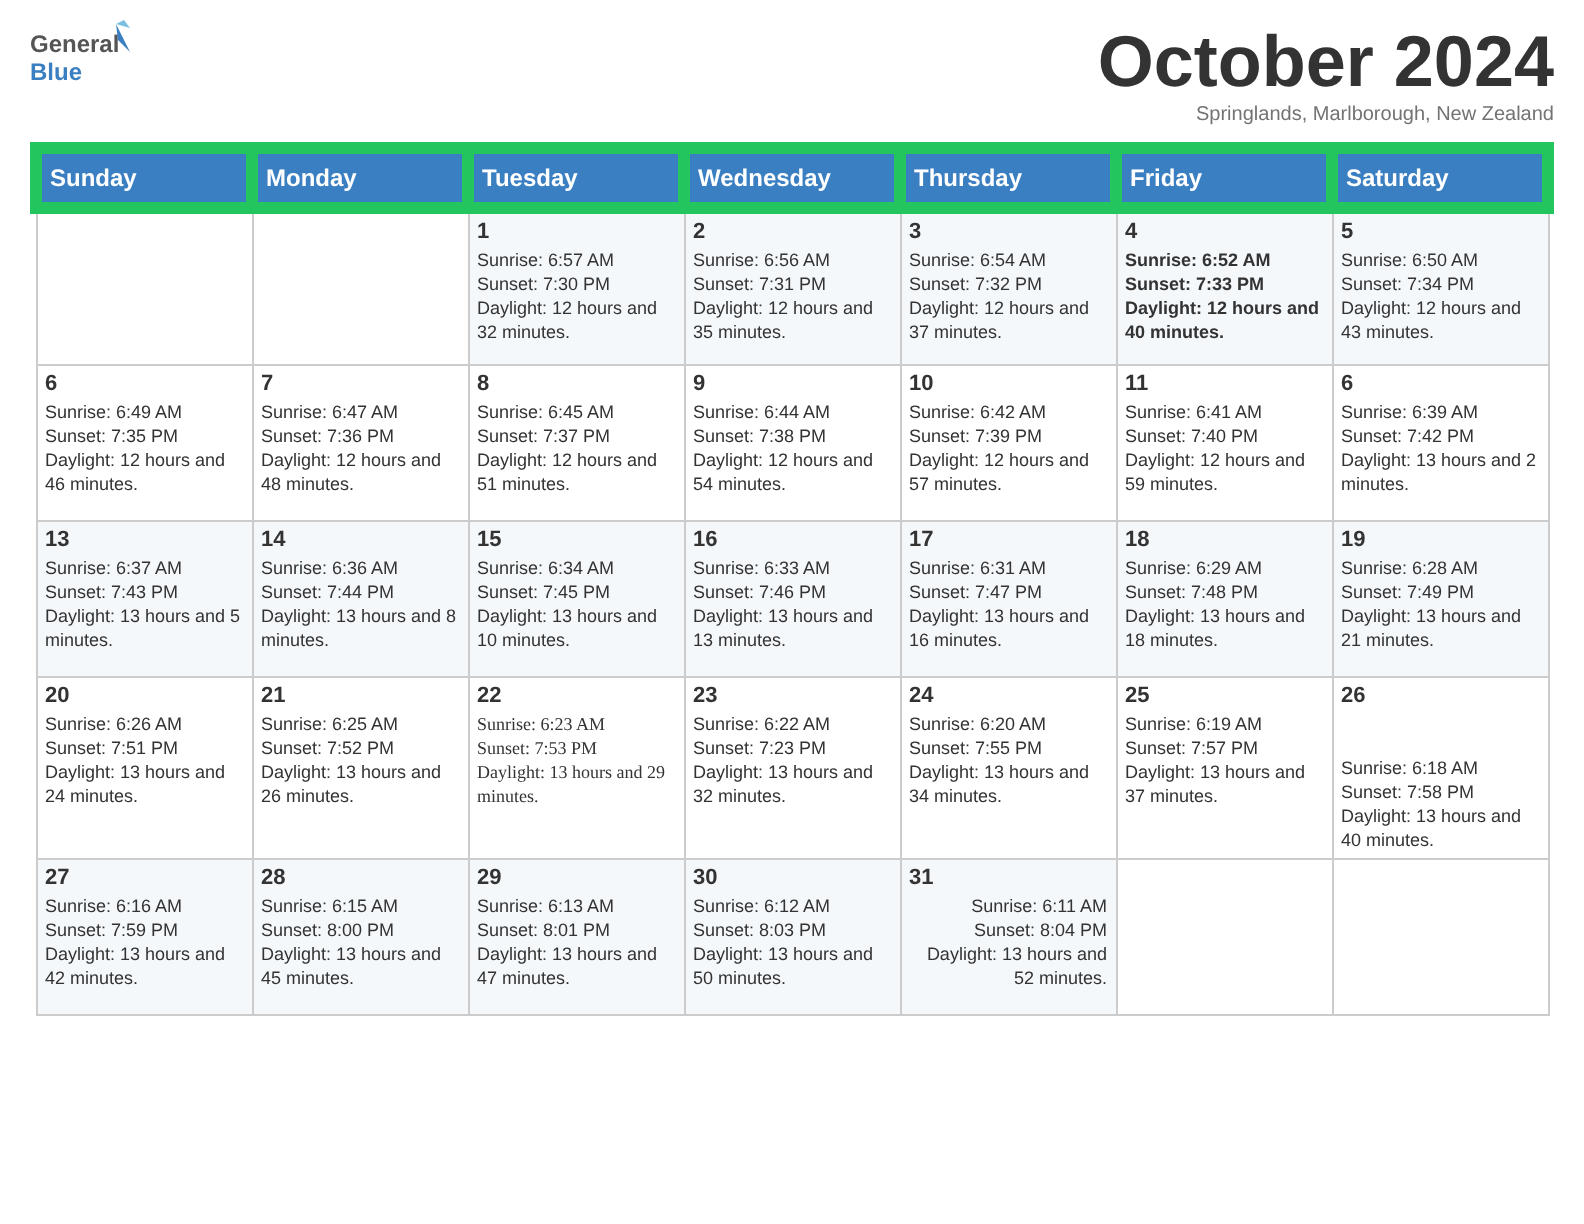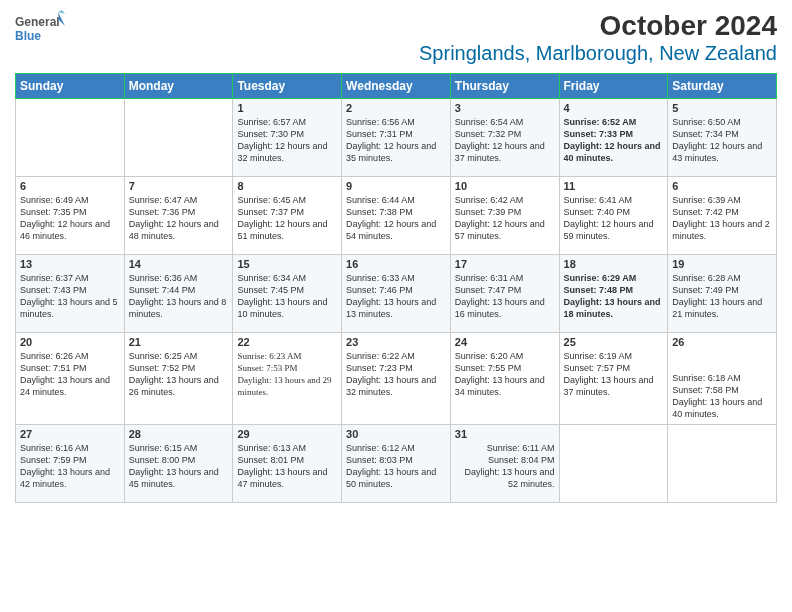--- a/index.html
+++ b/index.html
@@ -18,41 +18,41 @@
     }
     .logo {
       display: flex;
       align-items: center;
       gap: 4px;
     }
     .title-block {
       text-align: right;
     }
     .month-title {
-      font-size: 28px;
+      font-size: 36px;
       font-weight: bold;
       color: #333;
     }
     .location {
-      font-size: 20px;
-      color: #0369a1;
+      font-size: 10px;
+      color: #737373;
     }
     table {
       width: 100%;
       border-collapse: collapse;
       table-layout: fixed;
     }
     thead tr th {
       background-color: #3a7fc1;
       color: #fff;
       font-size: 12px;
       font-weight: bold;
       padding: 5px 4px;
       text-align: left;
-      border: 1px solid #22c55e;
+      border: 6px solid #22c55e;
     }
     tbody tr td {
       border: 1px solid #ccc;
       vertical-align: top;
       padding: 3px 4px;
       font-size: 9.5px;
       color: #333;
       height: 78px;
       background: #fff;
     }
@@ -212,21 +212,21 @@
 Daylight: 13 hours and 13 minutes.</div>
         </td>
         <td>
           <span class="day-num">17</span>
           <div class="cell-content" style="white-space: pre-line;">Sunrise: 6:31 AM
 Sunset: 7:47 PM
 Daylight: 13 hours and 16 minutes.</div>
         </td>
         <td>
           <span class="day-num">18</span>
-          <div class="cell-content" style="white-space: pre-line; font-weight: bold;">Sunrise: 6:29 AM
+          <div class="cell-content" style="white-space: pre-line;">Sunrise: 6:29 AM
 Sunset: 7:48 PM
 Daylight: 13 hours and 18 minutes.</div>
         </td>
         <td>
           <span class="day-num">19</span>
           <div class="cell-content" style="white-space: pre-line;">Sunrise: 6:28 AM
 Sunset: 7:49 PM
 Daylight: 13 hours and 21 minutes.</div>
         </td>
       </tr>

